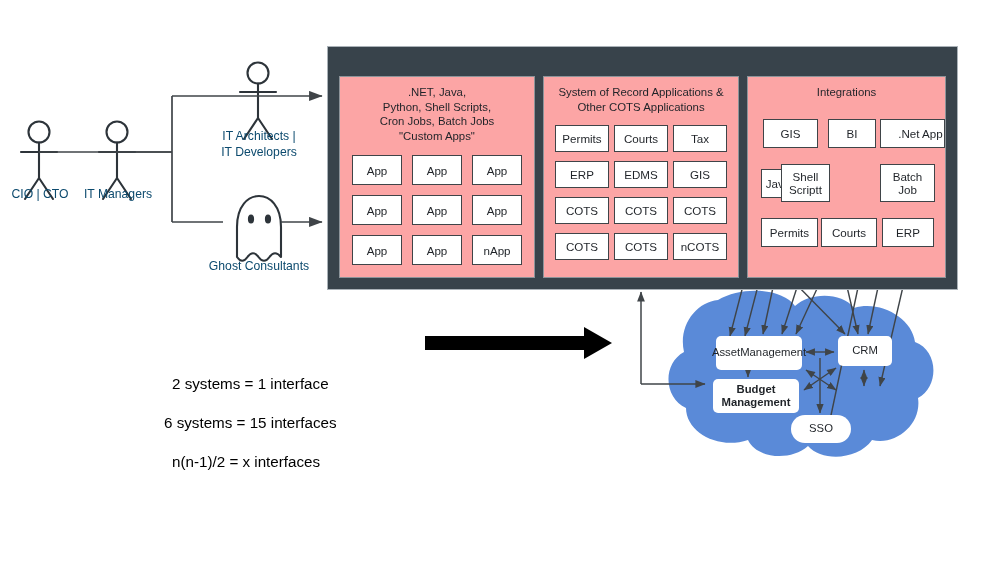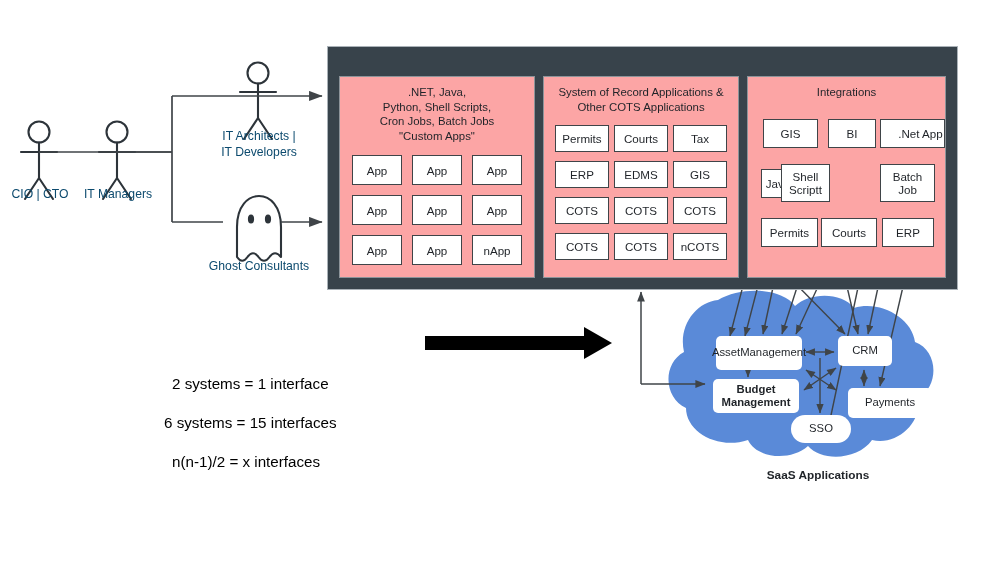--- a/index.html
+++ b/index.html
@@ -392,17 +392,15 @@
   <div class="saas-box" id="saas-asset" style="flex-direction:row;">
     <span>Asset</span>
     <span>Management</span>
   </div>
   <div class="saas-box" id="saas-budget" style="flex-direction:column;">
     <span>Budget</span>
     <span>Management</span>
   </div>
   <div class="saas-box" id="saas-sso" style="border-radius:14px;">SSO</div>
   <div class="saas-box" id="saas-crm">CRM</div>
-  <div class="saas-box" id="saas-payments">Payments</div>
-
-  <div class="cloud-caption">SaaS Applications</div>
+
 
 </div>
 
 </body></html>

